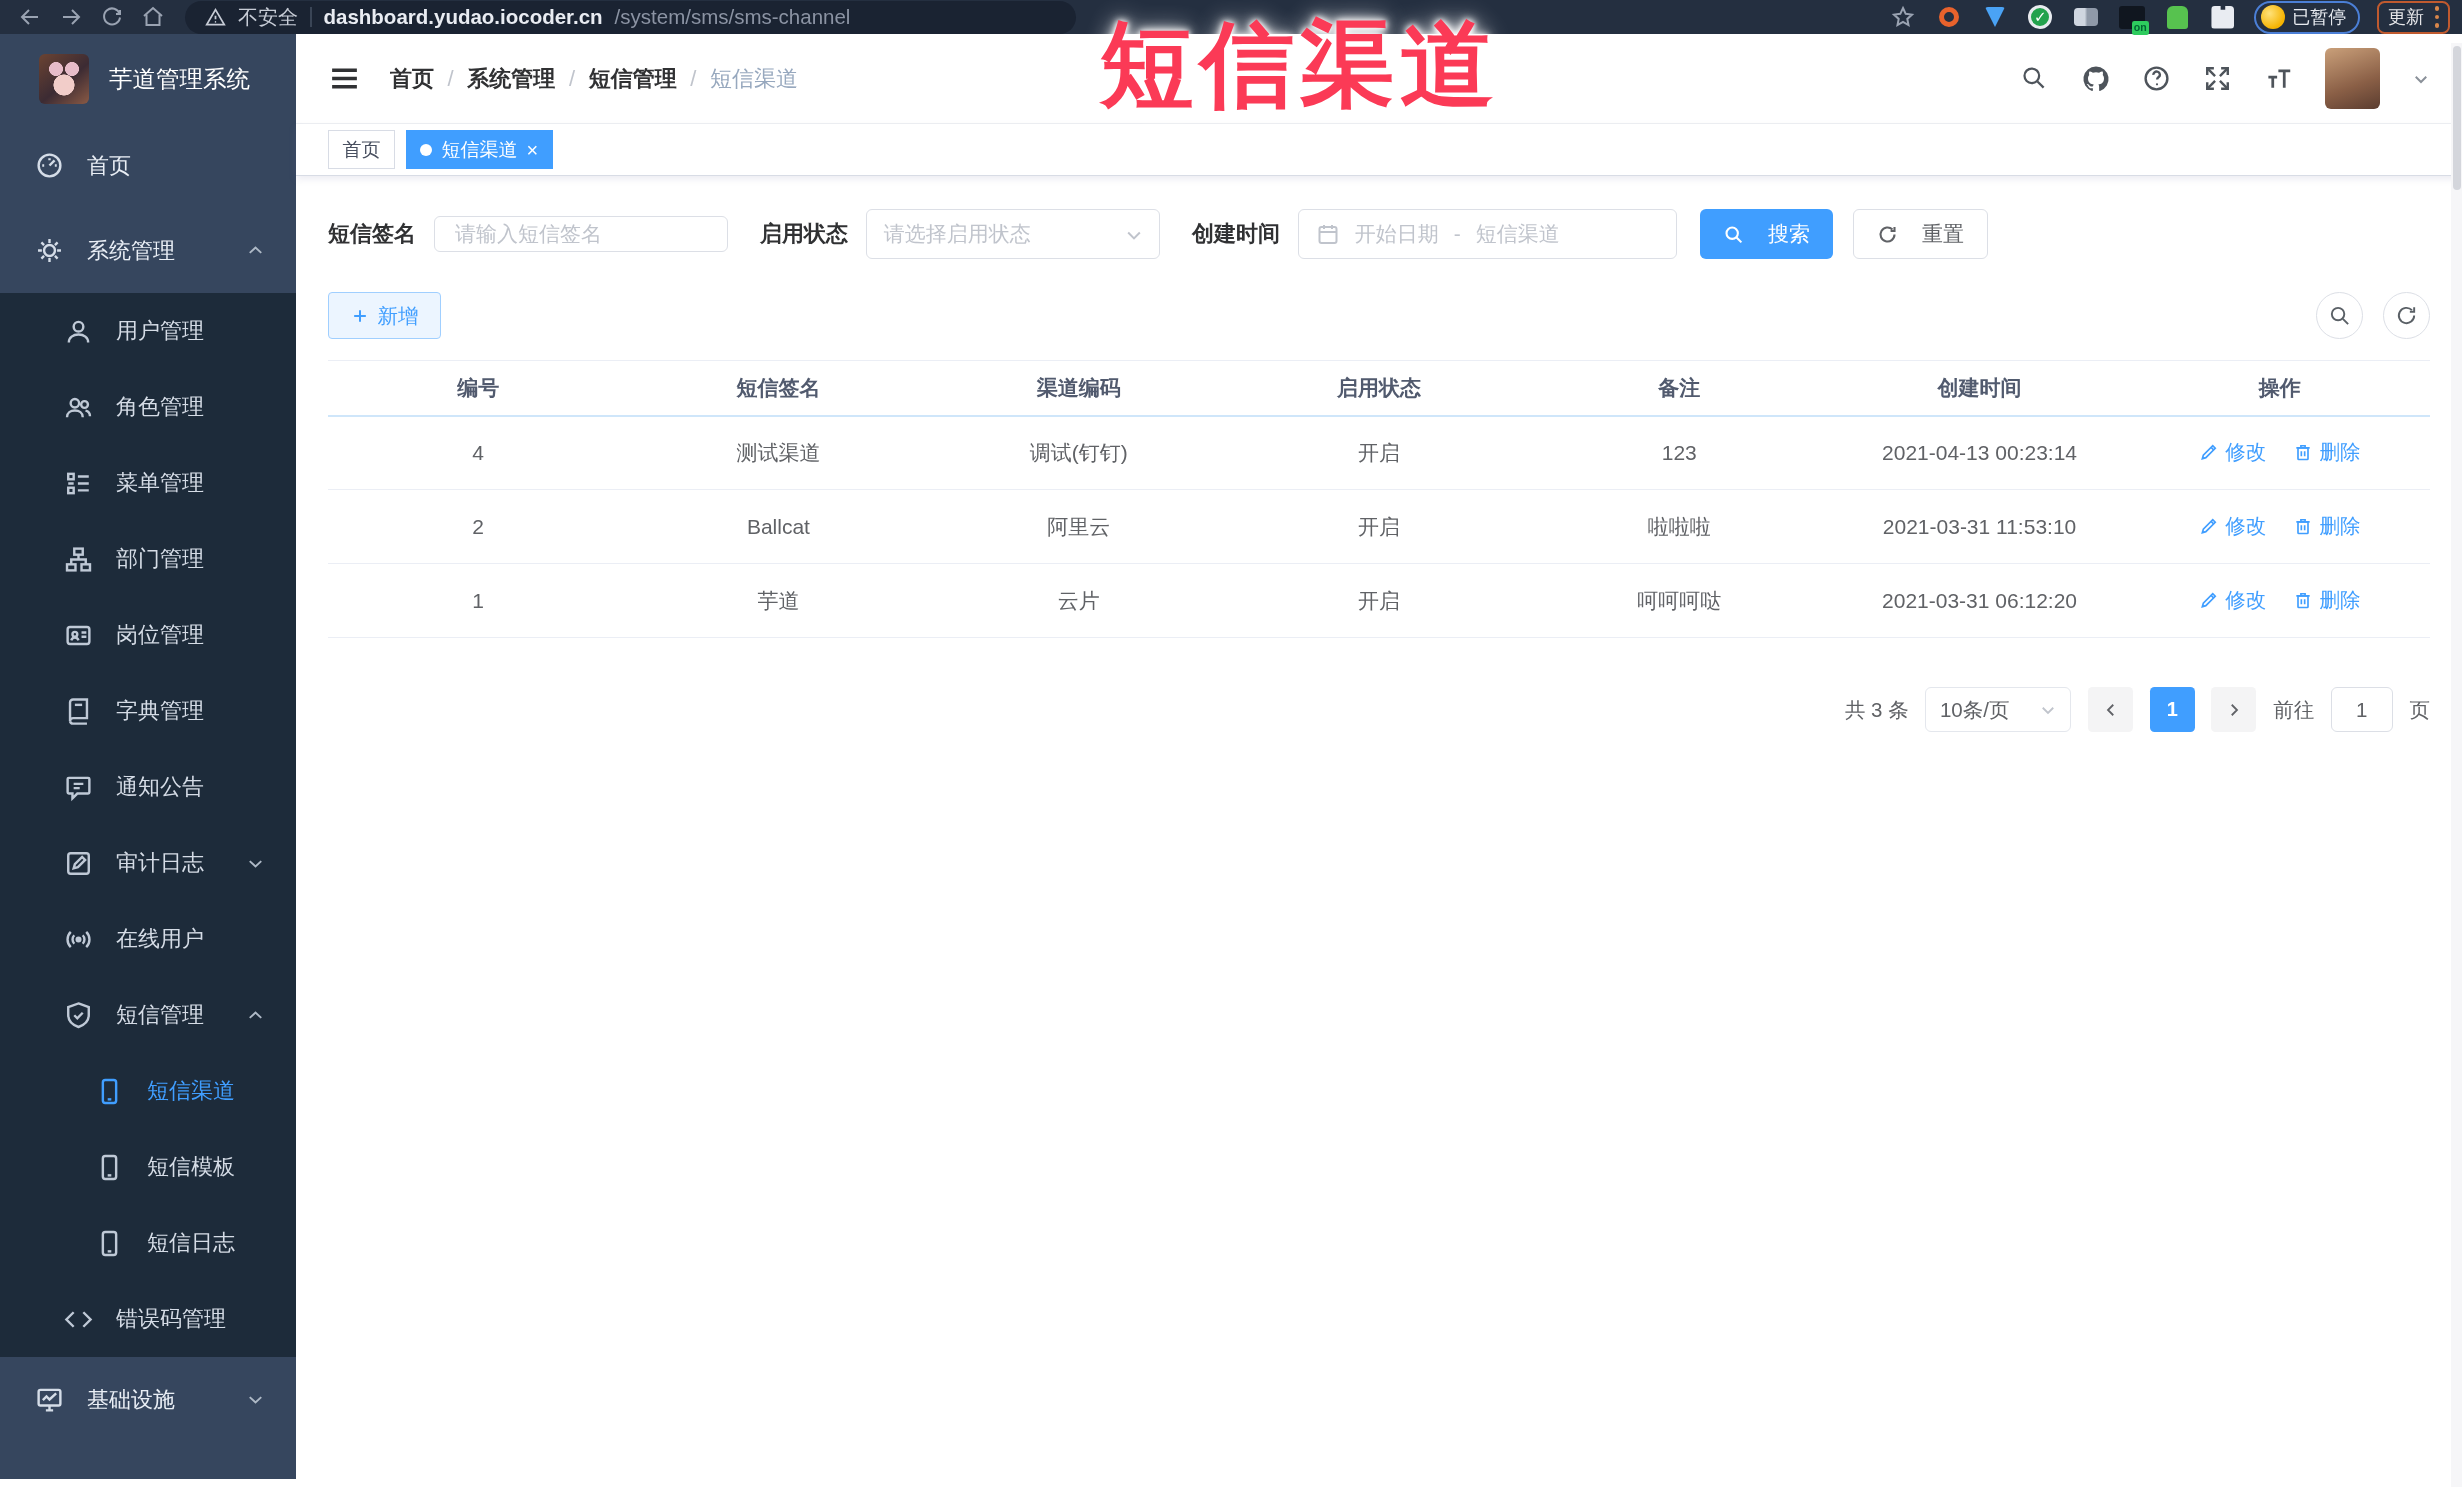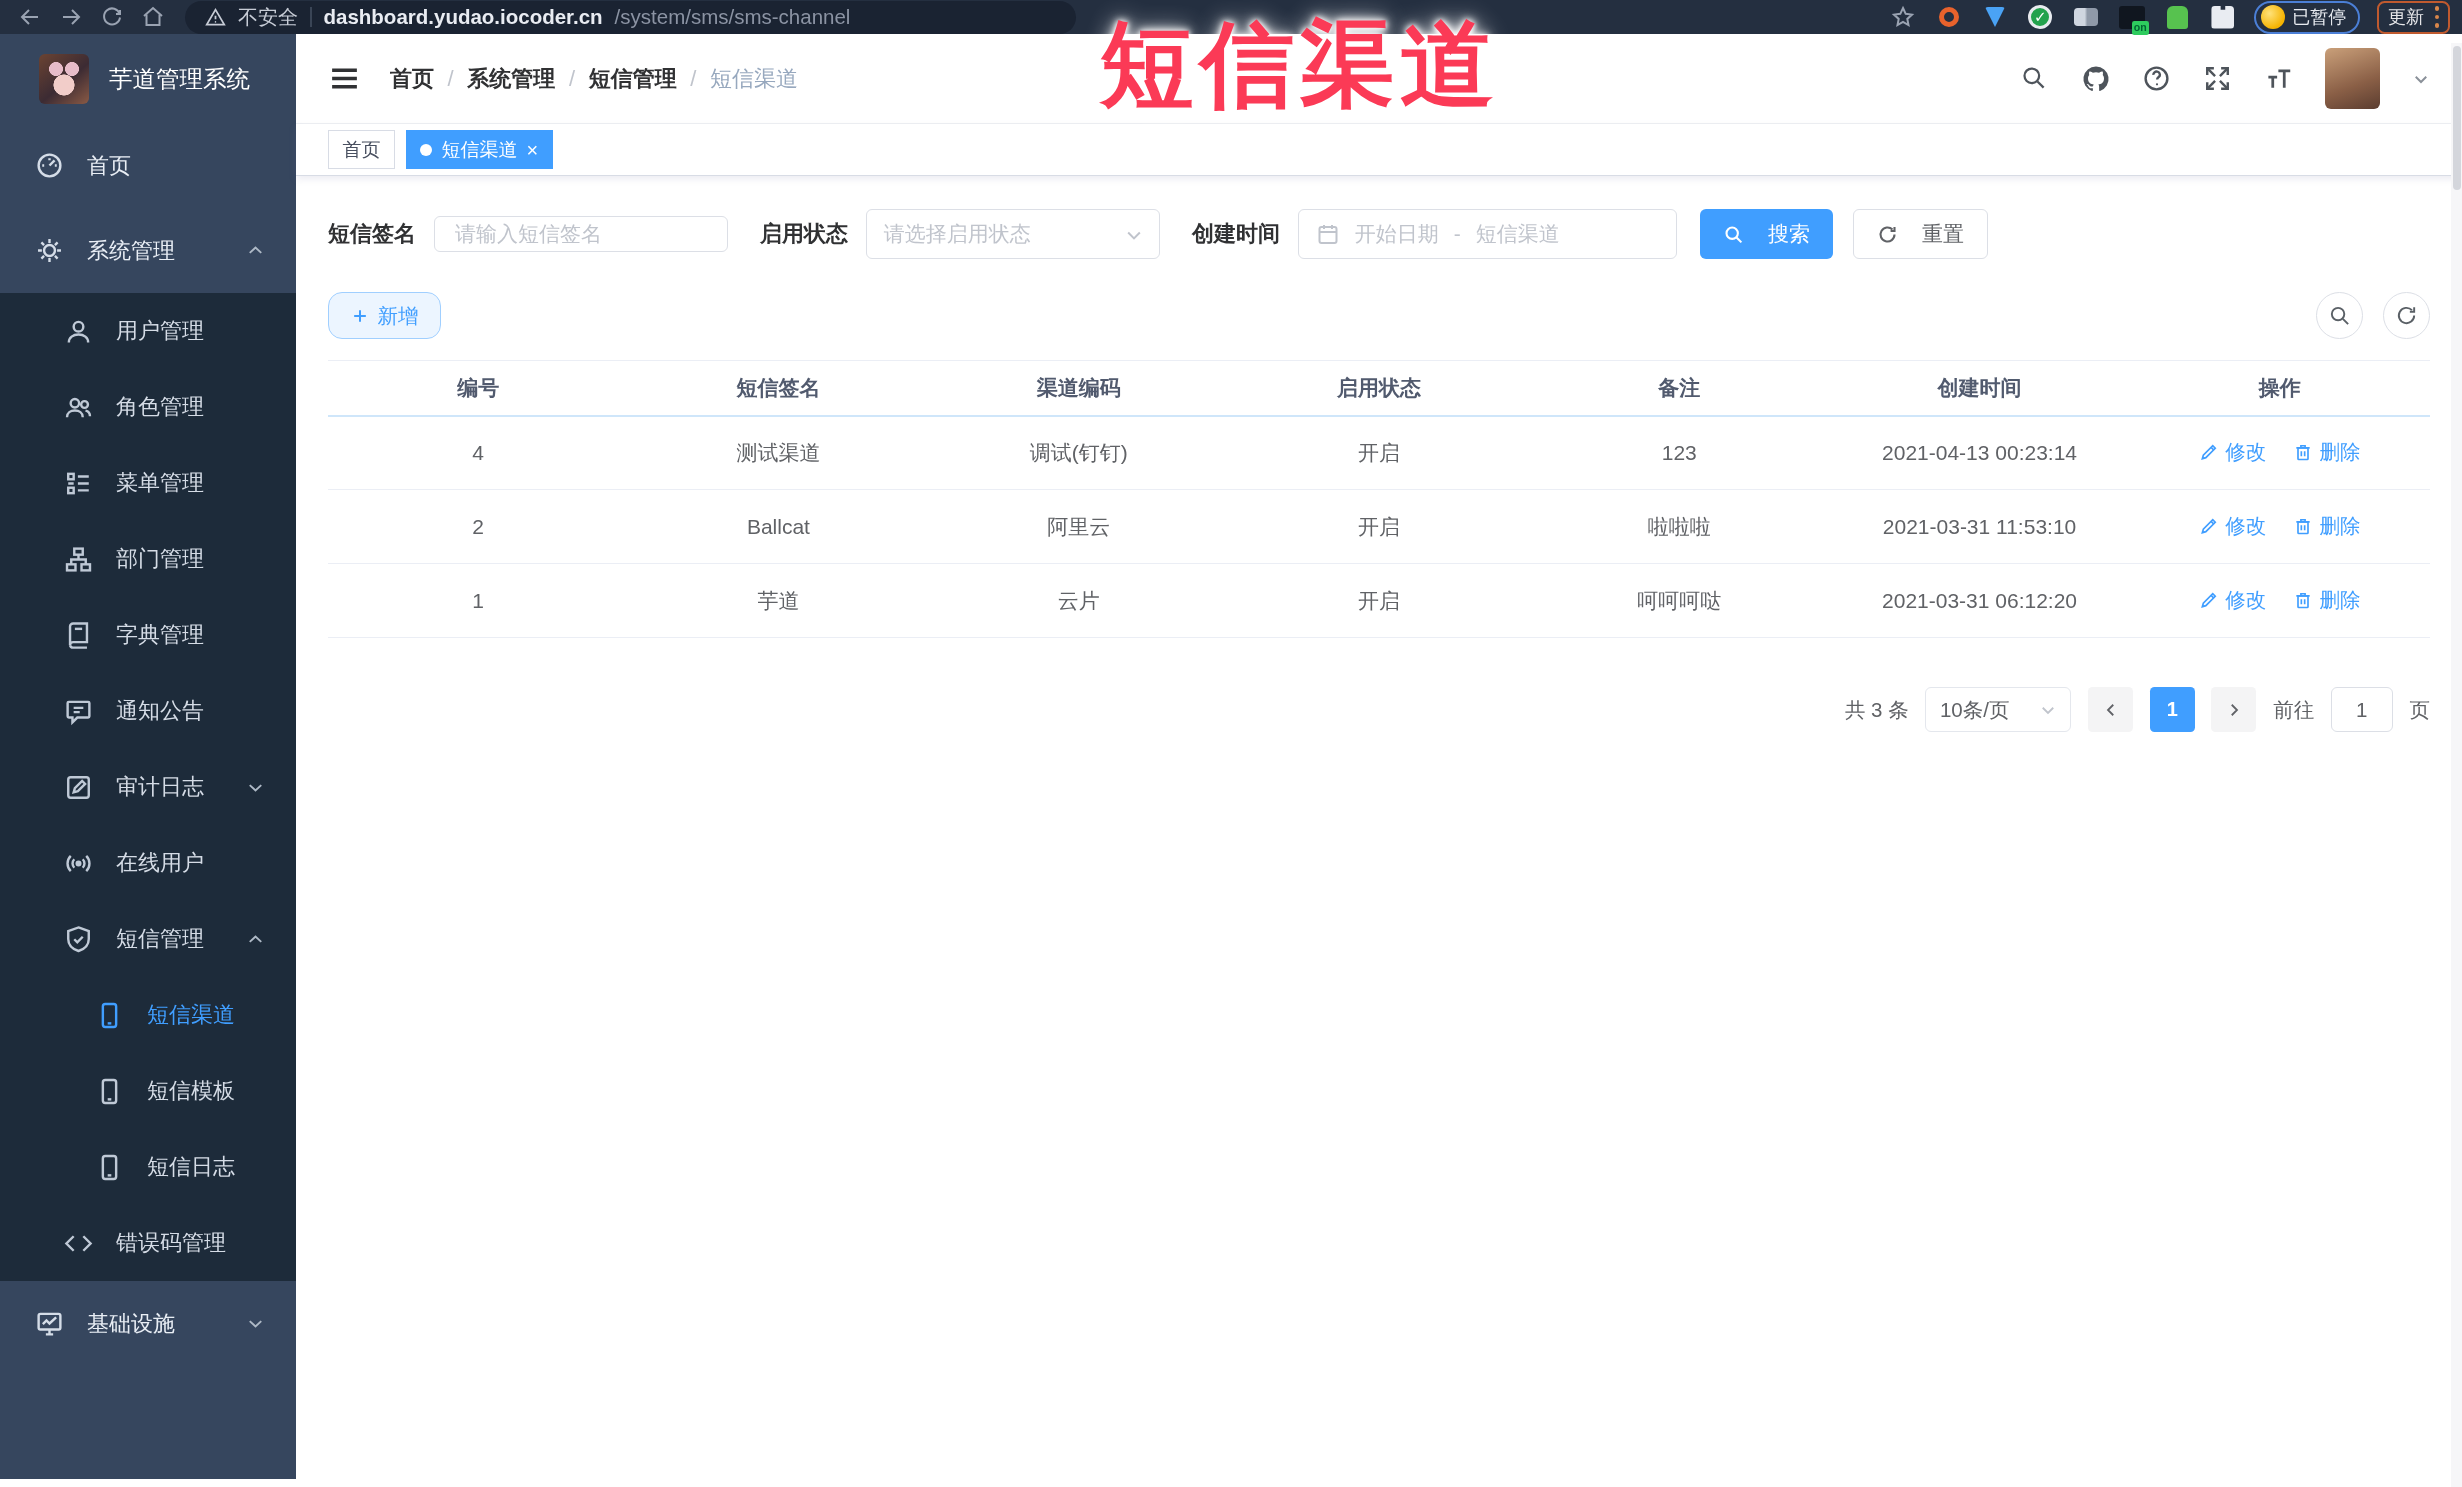--- a/index.html
+++ b/index.html
@@ -87,21 +87,21 @@
   .ph { color:#c0c4cc; font-size:21px; }
   .f-date { width:379px; height:50px; border:1.5px solid #dcdfe6; border-radius:6px; display:flex; align-items:center; gap:15px; padding:0 16.7px; background:#fff; cursor:pointer; }
   .cal-icon { width:24px; height:24px; color:#c0c4cc; flex:none; }
   .d-sep { color:#c0c4cc; font-size:21px; }
   .btn { height:50px; border-radius:6px; font-size:21px; display:inline-flex; align-items:center; gap:24px; padding:0 23px; cursor:pointer; border:none; font-family:inherit; white-space:nowrap; }
   .btn-search { background:#409eff; color:#fff; }
   .btn-reset { background:#fff; color:#606266; border:1.5px solid #dcdfe6; }
   .bicon { width:21px; height:21px; }
 
   .actions-row { display:flex; align-items:center; margin-bottom:21px; }
-  .btn-add { height:47px; padding:0 21px; background:#ecf5ff; border:1.5px solid #a0cfff; color:#409eff; border-radius:14px; font-size:20.5px; display:flex; align-items:center; gap:7.6px; cursor:pointer; }
+  .btn-add { height:47px; padding:0 21px; background:#ecf5ff; border:1.5px solid #a0cfff; color:#409eff; border-radius:4px; font-size:20.5px; display:flex; align-items:center; gap:7.6px; cursor:pointer; }
   .right-tools { margin-left:auto; display:flex; gap:20px; }
   .circle-btn { width:47px; height:47px; border-radius:50%; border:1.5px solid #dcdfe6; background:#fff; color:#5a6066; display:flex; align-items:center; justify-content:center; cursor:pointer; }
   .circle-btn svg { width:23px; height:23px; }
 
   table.grid { width:100%; border-collapse:collapse; table-layout:fixed; font-size:21px; color:#606266; border-top:1.5px solid #ebeef5; }
   .grid th { height:55px; font-weight:700; color:#515a6e; border-bottom:2.3px solid #cfe6fa; text-align:center; }
   .grid td { height:74px; border-bottom:1.5px solid #ebeef5; text-align:center; }
   .op-link { color:#409eff; display:inline-flex; align-items:center; gap:6px; margin:0 13.6px; font-size:20.5px; cursor:pointer; }
   .op-link svg { width:20px; height:20px; }
 
@@ -272,20 +272,31 @@
         <div class="m-item">
           <span class="micon">
               <svg viewBox="0 0 24 24" fill="none" stroke="currentColor" stroke-width="2" width="29" height="29">
                 <rect x="8.5" y="3" width="7" height="5"></rect>
                 <rect x="2.5" y="16" width="7" height="5"></rect>
                 <rect x="14.5" y="16" width="7" height="5"></rect>
                 <path d="M12 8v4M6 16v-4h12v4"></path>
               </svg>
             </span>
           <span>部门管理</span>
+        </div>
+        <div class="m-item">
+          <span class="micon">
+              <svg viewBox="0 0 24 24" fill="none" stroke="currentColor" stroke-width="2" width="29" height="29">
+                <rect x="3" y="5" width="18" height="14" rx="2"></rect>
+                <circle cx="9" cy="11" r="2"></circle>
+                <path d="M6 16c.6-1.6 1.7-2.4 3-2.4s2.4.8 3 2.4"></path>
+                <path d="M14.5 9.5h4M14.5 13h4"></path>
+              </svg>
+            </span>
+          <span>岗位管理</span>
         </div>
         <div class="m-item">
           <span class="micon">
               <svg viewBox="0 0 24 24" fill="none" stroke="currentColor" stroke-width="2" width="29" height="29">
                 <path d="M5 4.5A2.5 2.5 0 017.5 2H19v15.5H7.5A2.5 2.5 0 005 20z"></path>
                 <path d="M5 20a2.5 2.5 0 002.5 2H19"></path>
                 <path d="M9 6.5h6"></path>
               </svg>
             </span>
           <span>字典管理</span>

